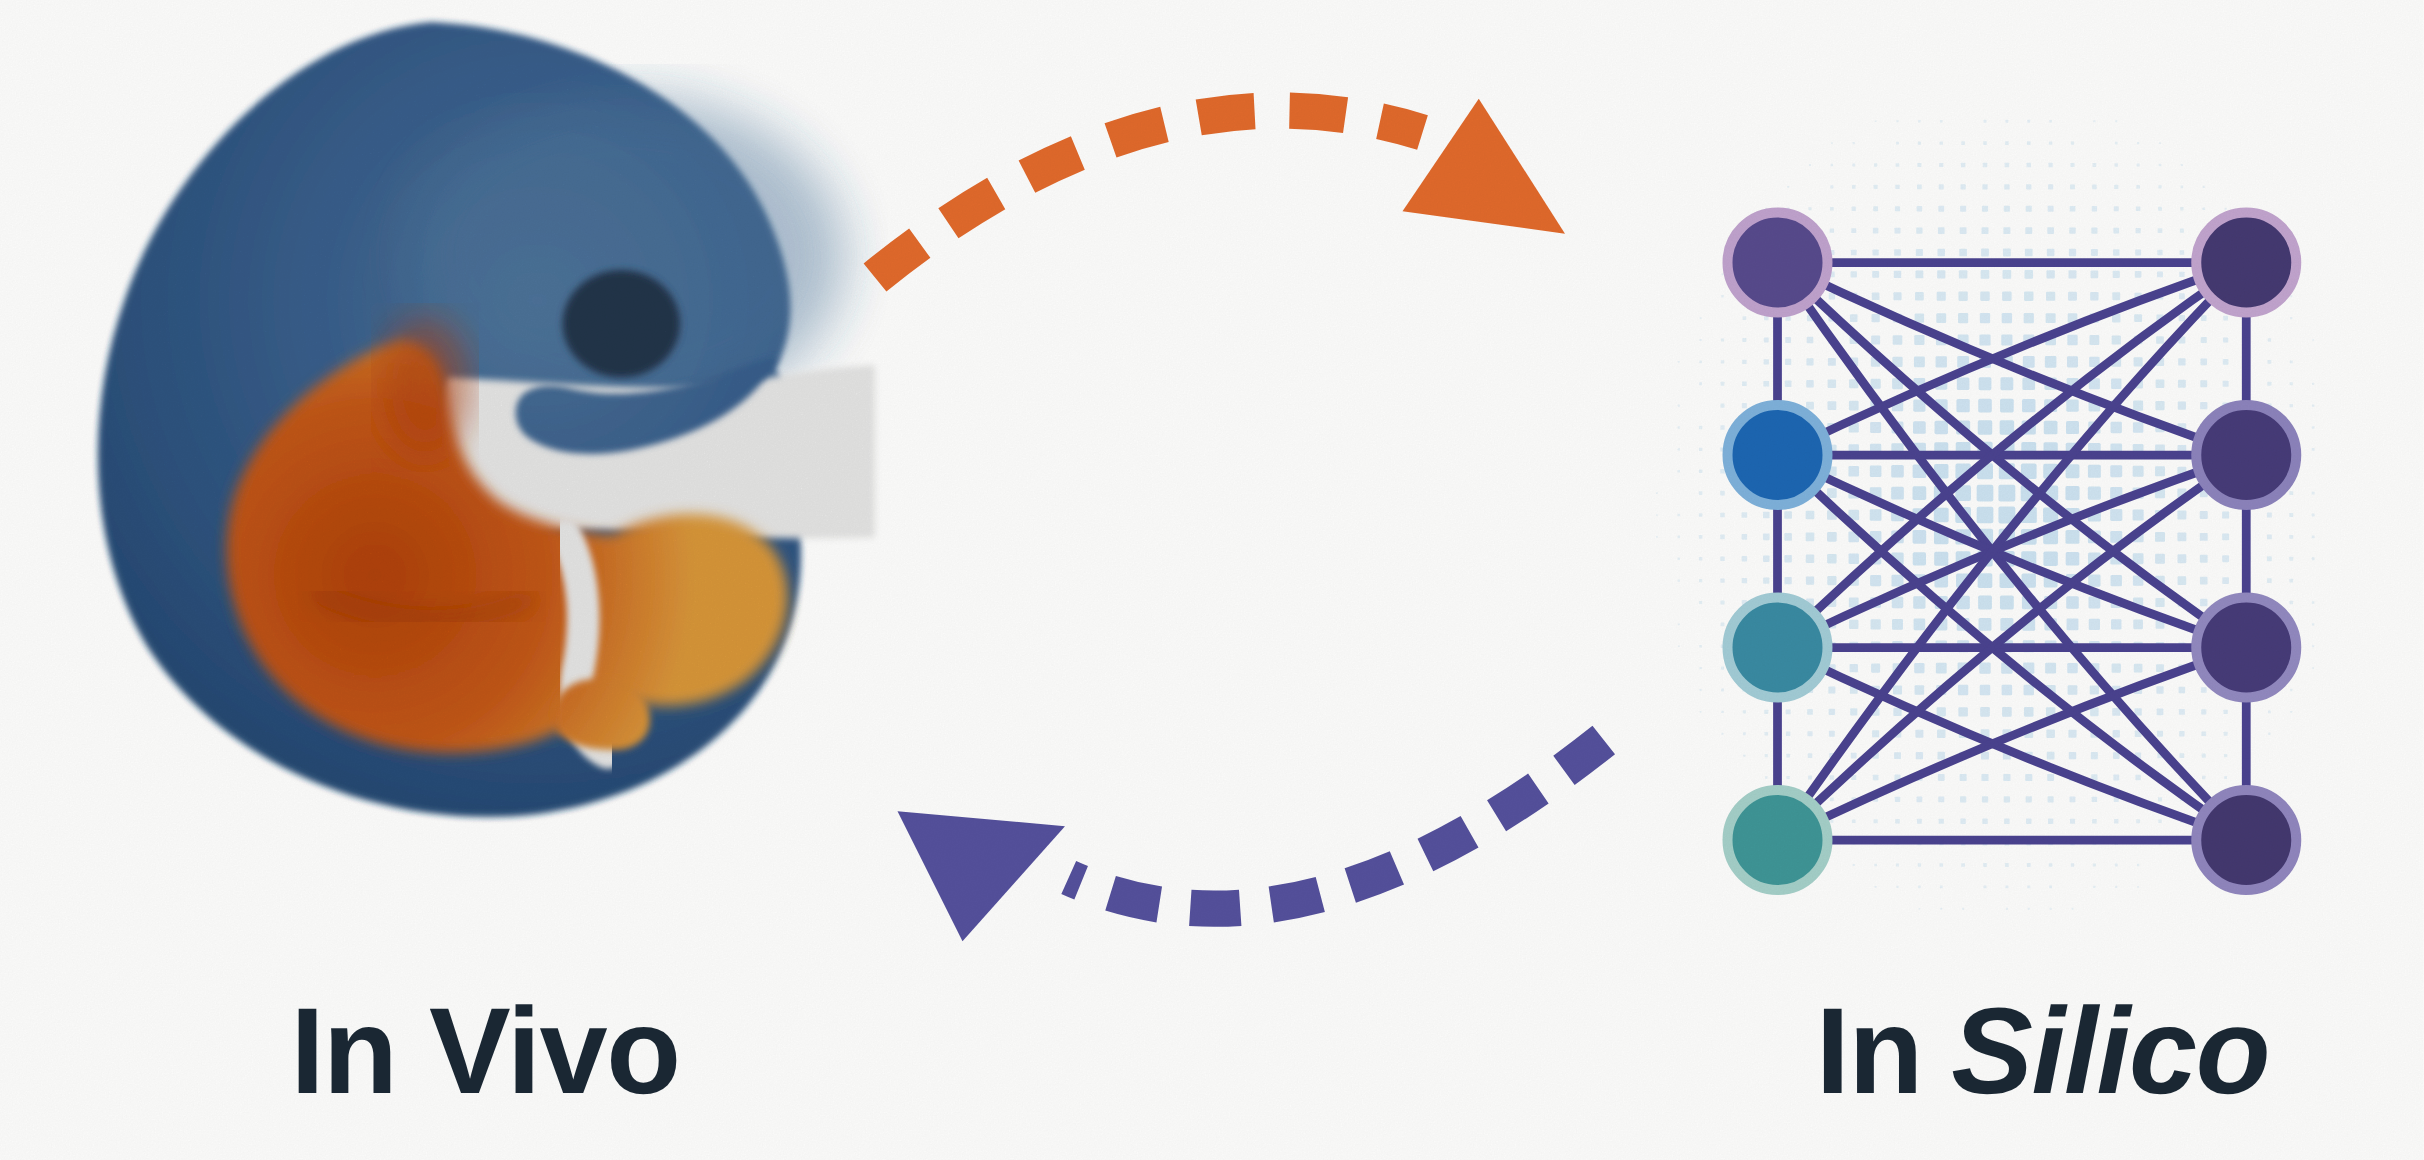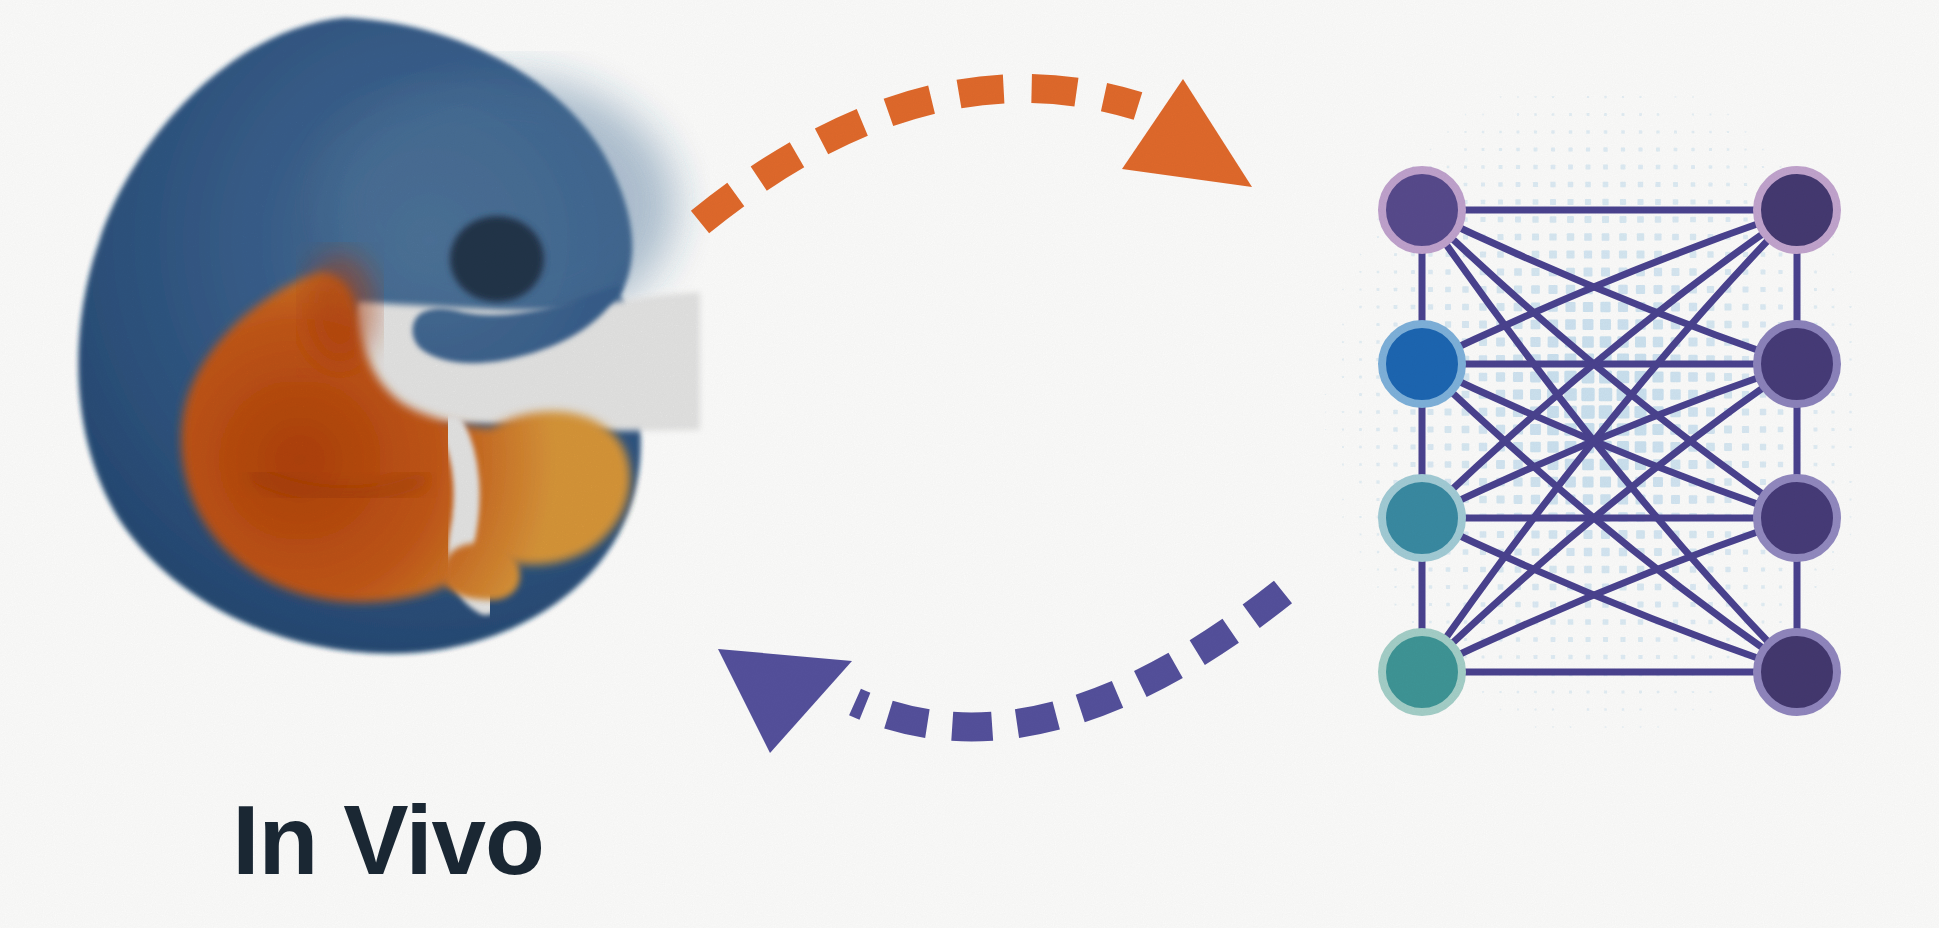--- a/index.html
+++ b/index.html
@@ -1075,13 +1075,16 @@
         <circle cx="497" cy="423" r="40" fill="#473c79" stroke="#938ac1" stroke-width="8"></circle>
         <circle cx="497" cy="577" r="40" fill="#443970" stroke="#9187bf" stroke-width="8"></circle>
       </g>
 
     <rect x="0" y="0" width="1939" height="928" filter="url(#pagegrain)" opacity="0.55"></rect>
   </svg>
 
   <div class="figure-label" id="label-vivo">
     <span>In Vivo</span>
   </div>
+  <div class="figure-label" id="label-silico">
+    <span class="prefix">In</span><span class="emph">Silico</span>
+  </div>
 </div>
 
 </body></html>

